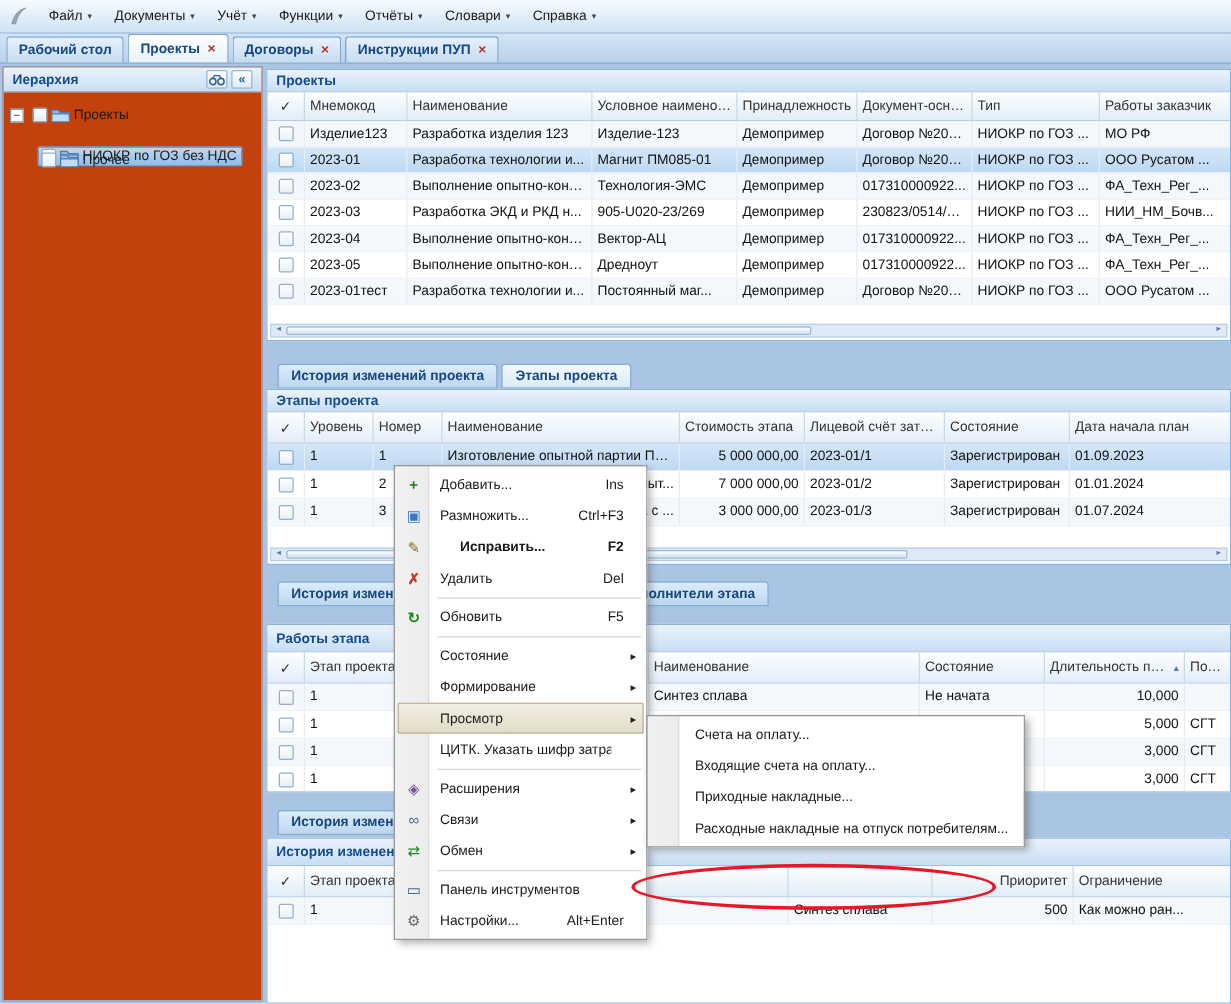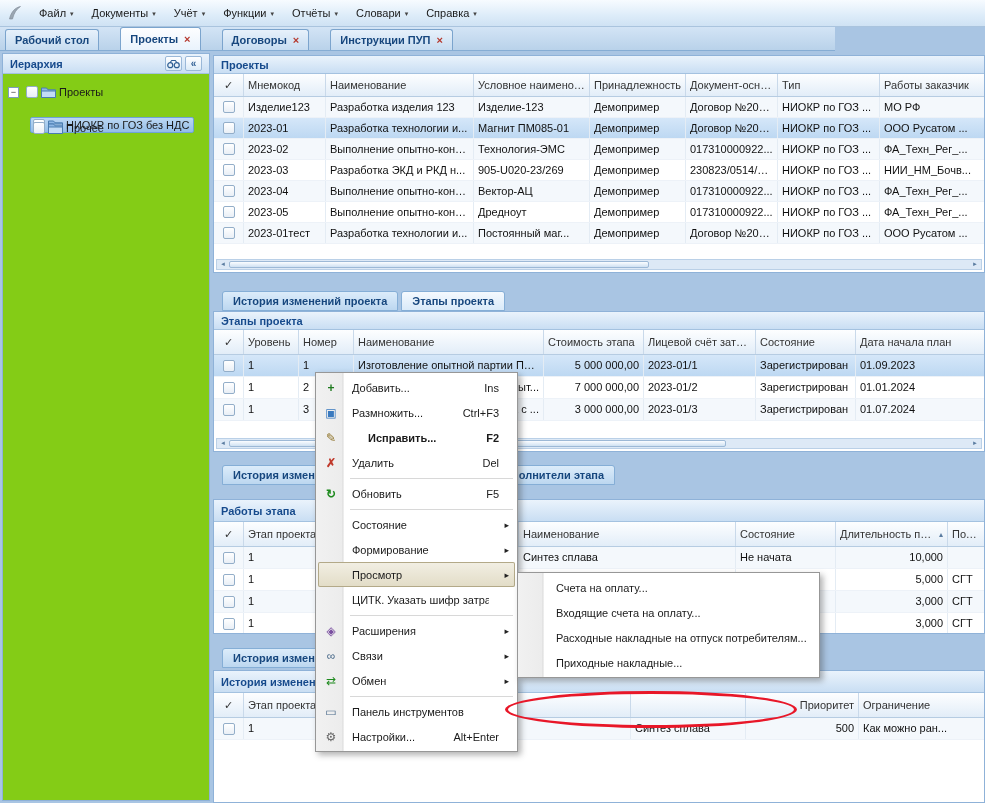--- a/index.html
+++ b/index.html
@@ -6,27 +6,27 @@
 .screen{position:relative;width:985px;height:803px;background:#a9c5e3;font-family:"Liberation Sans",sans-serif;font-size:11px;color:#1a1a1a;overflow:hidden;}
 
 
 .menubar{position:absolute;left:0;top:0;width:985px;height:27px;background:linear-gradient(#f7fbff,#ddecf9 60%,#cfe2f4);border-bottom:1px solid #aac4de;display:flex;align-items:center;padding-left:4px;box-sizing:border-box;}
 .logo{width:22px;height:20px;display:flex;align-items:center;justify-content:center;margin-right:4px;}
 .mb-items{display:flex;align-items:center;height:100%;}
 .mb-item{display:flex;align-items:center;gap:4px;padding:0 9px;height:100%;cursor:default;}
 .mb-caret{font-size:7px;color:#444;line-height:1;}
 
 
-.tabbar{position:absolute;left:0;top:27px;width:835px;height:24px;background:linear-gradient(#d3e4f5,#b9d2ea);border-bottom:1px solid #86add4;box-sizing:border-box;display:flex;align-items:flex-end;padding-left:5px;gap:21px;}
+.tabbar{position:absolute;left:0;top:27px;width:985px;height:24px;background:linear-gradient(#d3e4f5,#b9d2ea);border-bottom:1px solid #86add4;box-sizing:border-box;display:flex;align-items:flex-end;padding-left:5px;gap:3px;}
 .tab{display:flex;align-items:center;gap:6px;height:21px;padding:0 9px;border:1px solid #7ba4cd;border-bottom:none;border-radius:3px 3px 0 0;background:linear-gradient(#e7f1fb,#c6dcf1);color:#17477e;font-weight:bold;box-sizing:border-box;white-space:nowrap;}
 .tab.active{background:linear-gradient(#fdfeff,#e9f3fc);height:23px;}
 .tab-close{color:#b5372c;font-weight:bold;font-size:11px;line-height:1;}
 
 
-.sidebar{position:absolute;left:2px;top:53px;width:208px;bottom:2px;background:#84cc16;border:1px solid #8fb2d8;box-sizing:border-box;}
+.sidebar{position:absolute;left:2px;top:53px;width:208px;bottom:2px;background:#c2410c;border:1px solid #8fb2d8;box-sizing:border-box;}
 .cap{height:20px;background:linear-gradient(#eaf3fc,#c9def3);border-bottom:1px solid #a4c2e0;display:flex;align-items:center;padding:0 7px;box-sizing:border-box;}
 .cap-title{font-weight:bold;color:#164a8c;flex:1;overflow:hidden;white-space:nowrap;}
 .cap-tools{display:flex;align-items:center;gap:3px;}
 .cap-btn{width:17px;height:15px;border:1px solid #9ab8d8;border-radius:2px;background:linear-gradient(#fff,#dcebf8);display:flex;align-items:center;justify-content:center;color:#2f5f94;font-weight:bold;font-size:10px;line-height:1;box-sizing:border-box;}
 .tree{padding-top:9px;}
 .tree-row{display:flex;align-items:center;height:18px;padding-left:5px;}
 .tree-children{display:flex;flex-direction:column;align-items:flex-start;padding-left:27px;}
 .tree-children .tree-row{padding-left:0;}
 .row-body{display:inline-flex;align-items:center;gap:3px;padding:1px 4px 1px 2px;border:1px solid transparent;border-radius:2px;white-space:nowrap;}
 .tree-row.selected .row-body{background:linear-gradient(#bcd8f3,#93bde8);border-color:#6ea3d8;margin-top:29px;}
@@ -742,26 +742,26 @@
         <span class="mi-label">Счета на оплату...</span>
       </div>
 
       <div class="mi">
         <span class="mi-ic"></span>
         <span class="mi-label">Входящие счета на оплату...</span>
       </div>
 
       <div class="mi">
         <span class="mi-ic"></span>
-        <span class="mi-label">Расходные накладные на отпуск потребителям...</span>
+        <span class="mi-label">Приходные накладные...</span>
       </div>
 
       <div class="mi">
         <span class="mi-ic"></span>
-        <span class="mi-label">Приходные накладные...</span>
+        <span class="mi-label">Расходные накладные на отпуск потребителям...</span>
       </div>
 
 
     </div>
 
   <div class="red-ellipse" style="border-color: rgb(232, 23, 40);"></div>
 
 </div>
 
 </body></html>

